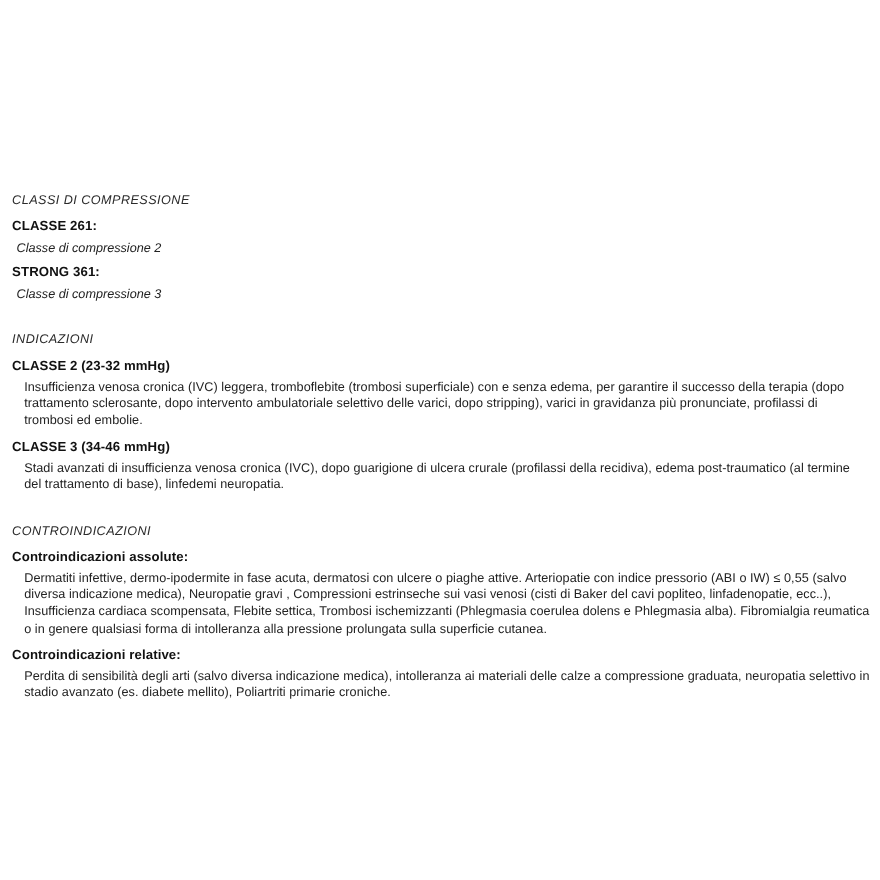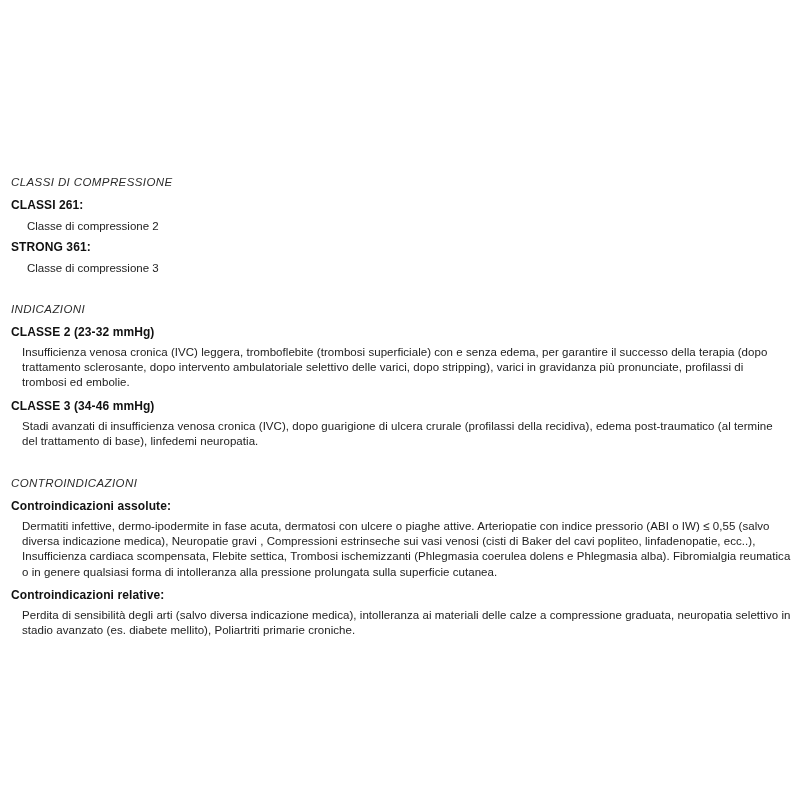--- a/index.html
+++ b/index.html
@@ -36,22 +36,23 @@
     font-weight: 700;
     color: #111111;
     margin: 0 0 7px 0;
     line-height: 14px;
     letter-spacing: 0.1px;
   }
   .item-value {
     font-size: 11.5px;
     font-weight: 400;
     color: #222222;
-    margin: 0 0 7px 16px;
+    margin: 0 0 7px 4px;
     line-height: 14px;
+    font-style: italic;
   }
   .section {
     margin: 0;
   }
   .section + .section {
     margin-top: 28px;
   }
   .entry-heading {
     font-size: 12px;
     font-weight: 700;
@@ -72,21 +73,21 @@
 </head>
 <body>
 
 <div class="page">
   <div class="content">
 
     <div class="section">
       <h2 class="section-title">CLASSI DI COMPRESSIONE</h2>
 
       <div>
-        <p class="item-label">CLASSI 261:</p>
+        <p class="item-label">CLASSE 261:</p>
         <p class="item-value">Classe di compressione 2</p>
       </div>
 
       <div>
         <p class="item-label">STRONG 361:</p>
         <p class="item-value">Classe di compressione 3</p>
       </div>
     </div>
 
     <div class="section">

